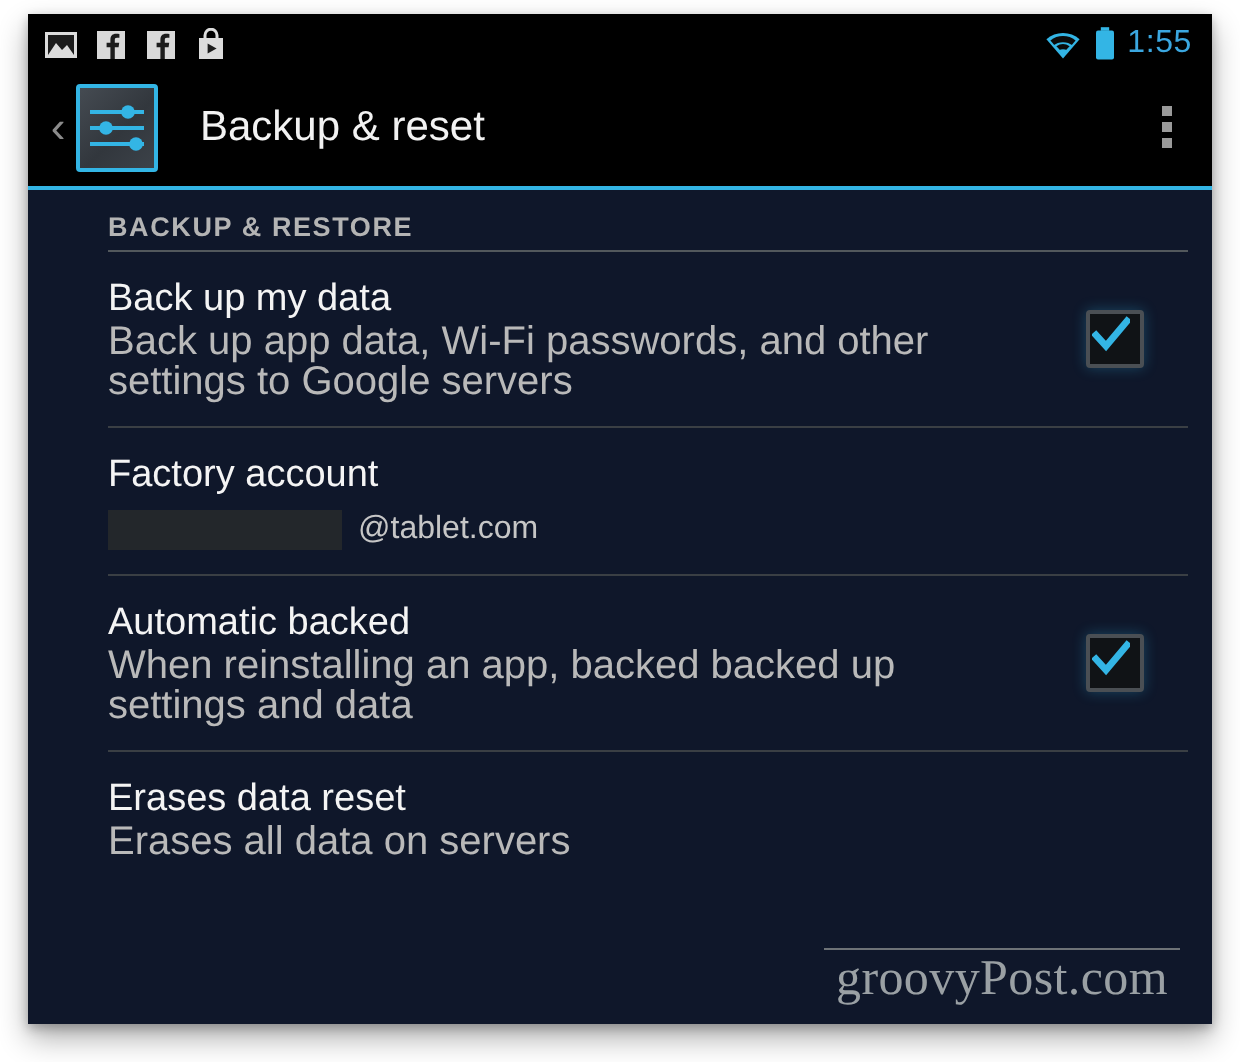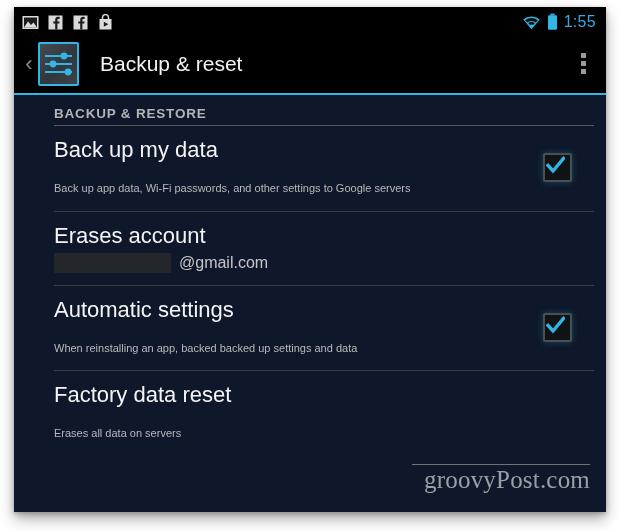--- a/index.html
+++ b/index.html
@@ -140,29 +140,29 @@
     align-items: center;
     padding: 11px 0 12px 0;
     margin-left: 40px;
     margin-right: 12px;
     border-bottom: 1px solid #3a3f44;
   }
   .pref-row.last { border-bottom: none; }
   .pref-text { flex: 1; padding-right: 14px; }
   .pref-title {
     color: #f4f4f4;
-    font-size: 22px;
+    font-size: 19px;
     line-height: 25px;
     font-weight: normal;
   }
   .pref-summary {
     color: #b9b9b9;
-    font-size: 11px;
+    font-size: 20px;
     line-height: 19.5px;
-    margin-top: 17px;
+    margin-top: 0;
     max-width: 465px;
   }
 
   .checkbox {
     width: 25px;
     height: 25px;
     flex: none;
     margin-right: 22px;
     border: 2px solid #4a4f54;
     border-radius: 2px;
@@ -187,22 +187,22 @@
   .account-domain {
     color: #c6c6c6;
     font-size: 16px;
     margin-left: 8px;
   }
 
   
   #watermark {
     position: absolute;
     right: 16px;
-    bottom: 18px;
-    text-align: right;
+    bottom: 8px;
+    text-align: center;
   }
   #watermark .rule {
     height: 1px;
     background: #6e7377;
     width: 178px;
     margin-bottom: 1px;
   }
   #watermark .wm-text {
     font-family: "Liberation Serif", serif;
     font-size: 25px;
@@ -310,44 +310,44 @@
       </div>
       <div class="checkbox">
         <svg width="19" height="19" viewBox="0 0 19 19">
           <path d="M2 9.5 L7 15 L17.5 2.5" stroke="#33b5e5" stroke-width="3.4" fill="none" stroke-linecap="square"></path>
         </svg>
       </div>
     </div>
 
     <div class="pref-row">
       <div class="pref-text">
-        <div class="pref-title">Erases account</div>
+        <div class="pref-title">Factory account</div>
         <div class="account-line">
           <span class="redaction"></span>
-          <span class="account-domain">@gmail.com</span>
+          <span class="account-domain">@tablet.com</span>
         </div>
       </div>
     </div>
 
     <div class="pref-row">
       <div class="pref-text">
-        <div class="pref-title">Automatic settings</div>
+        <div class="pref-title">Automatic backed</div>
         <div class="pref-summary">When reinstalling an app, backed backed up settings and data</div>
       </div>
       <div class="checkbox">
         <svg width="19" height="19" viewBox="0 0 19 19">
           <path d="M2 9.5 L7 15 L17.5 2.5" stroke="#33b5e5" stroke-width="3.4" fill="none" stroke-linecap="square"></path>
         </svg>
       </div>
     </div>
 
 
     <div class="pref-row last">
       <div class="pref-text">
-        <div class="pref-title">Factory data reset</div>
+        <div class="pref-title">Erases data reset</div>
         <div class="pref-summary">Erases all data on servers</div>
       </div>
     </div>
 
     <div id="watermark">
       <div class="rule"></div>
       <div class="wm-text">groovyPost.com</div>
     </div>
 
   </div>

